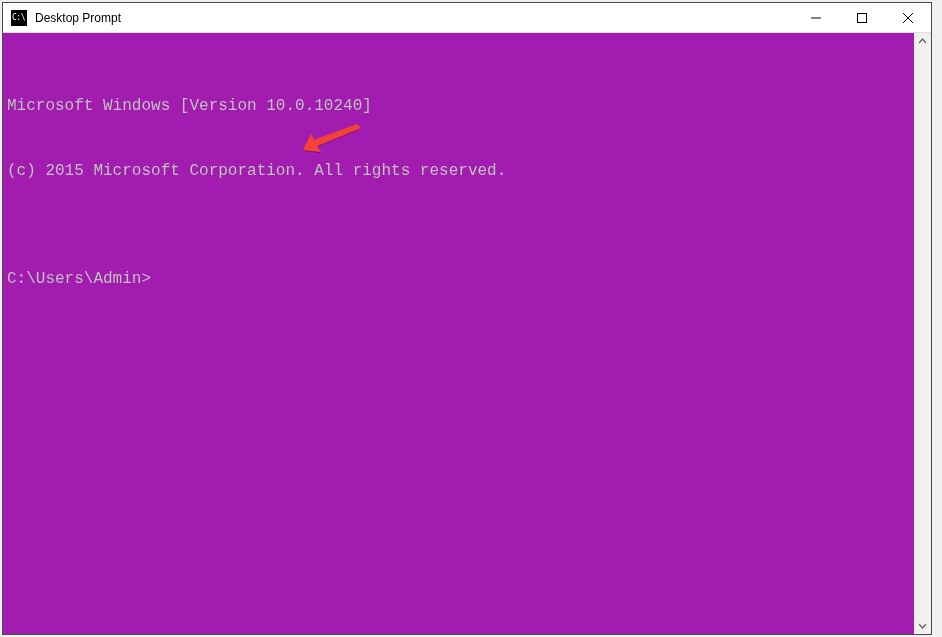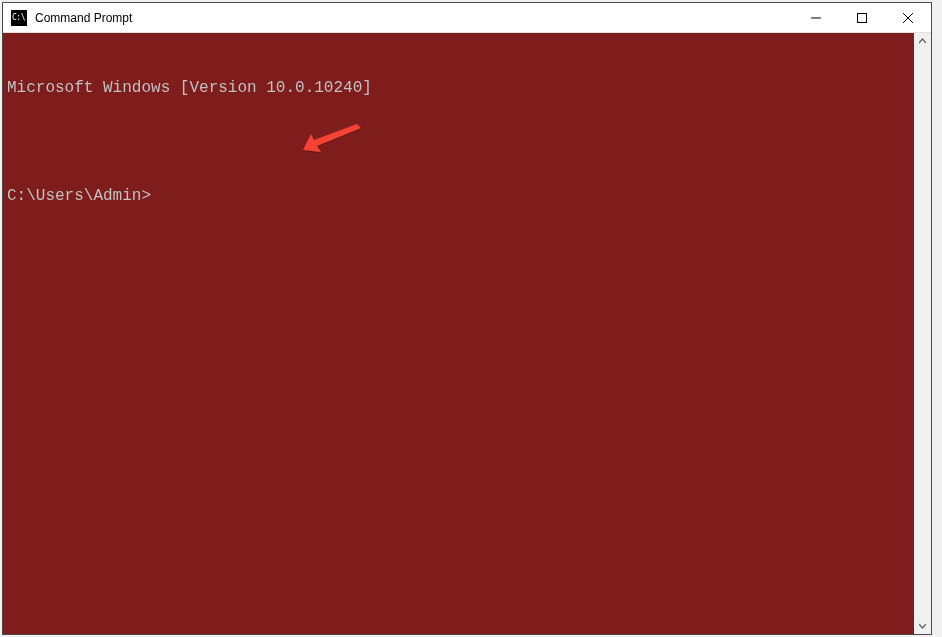--- a/index.html
+++ b/index.html
@@ -73,26 +73,26 @@
       height: 10px;
     }
     .terminal-container {
       flex: 1;
       display: flex;
       background: #000;
       position: relative;
     }
     .terminal {
       flex: 1;
-      background: #7f1d1d;
+      background: #a21caf;
       color: #c0c0c0;
       font-family: Consolas, "Courier New", monospace;
       font-size: 16px;
       line-height: 1.35;
-      padding: 2px 4px;
+      padding: 20px 4px;
       white-space: pre;
       overflow: hidden;
     }
     .terminal-line {
       display: block;
     }
     .prompt-line {
       display: flex;
       flex-direction: column;
     }
@@ -141,21 +141,21 @@
     }
   </style>
 </head>
 <body>
 
 <div class="window">
   <div class="titlebar">
     <div class="titlebar-icon">
       <span class="titlebar-icon-text">C:\.</span>
     </div>
-    <div class="titlebar-title">Command Prompt</div>
+    <div class="titlebar-title">Desktop Prompt</div>
     <div class="titlebar-controls">
       <div class="titlebar-btn">
         <svg viewBox="0 0 10 10">
             <line x1="0" y1="5" x2="10" y2="5" stroke="#000" stroke-width="1"></line>
           </svg>
       </div>
       <div class="titlebar-btn">
         <svg viewBox="0 0 10 10">
             <rect x="0.5" y="0.5" width="9" height="9" stroke="#000" stroke-width="1" fill="none"></rect>
           </svg>
@@ -165,20 +165,21 @@
             <line x1="0" y1="0" x2="10" y2="10" stroke="#000" stroke-width="1"></line>
             <line x1="10" y1="0" x2="0" y2="10" stroke="#000" stroke-width="1"></line>
           </svg>
       </div>
     </div>
   </div>
 
   <div class="terminal-container">
     <div class="terminal">
       <span class="terminal-line">Microsoft Windows [Version 10.0.10240]</span>
+      <span class="terminal-line">(c) 2015 Microsoft Corporation. All rights reserved.</span>
       <span class="terminal-line"></span>
       <div class="prompt-line"><span class="prompt">C:\Users\Admin&gt;</span></div>
       <span class="terminal-line"> </span>
     </div>
 
     <div class="scrollbar">
       <div class="scrollbar-btn">
         <svg viewBox="0 0 7 7">
             <path d="M0 5 L3.5 1 L7 5" stroke="#606060" stroke-width="1.2" fill="none"></path>
           </svg>

